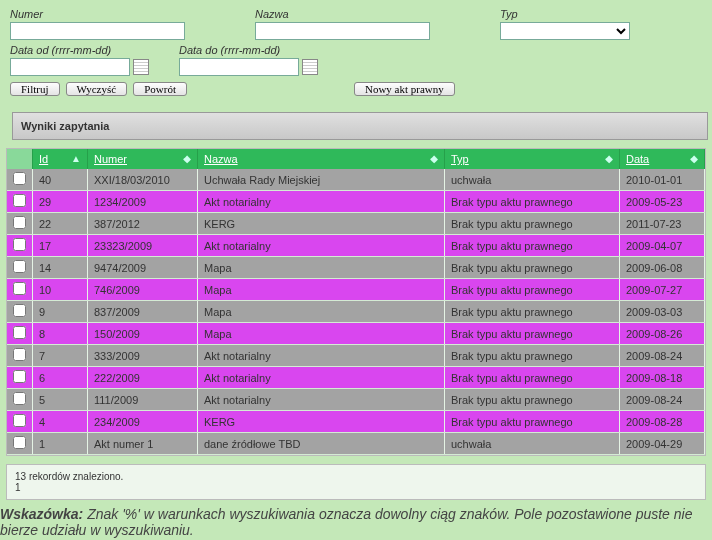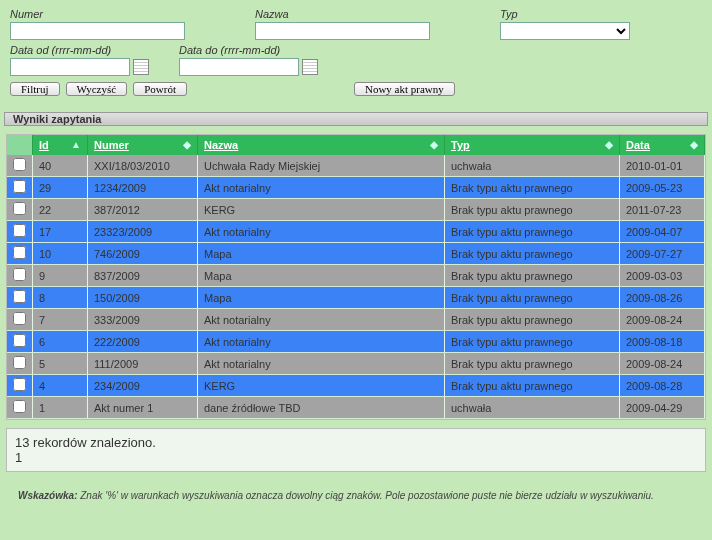--- a/index.html
+++ b/index.html
@@ -11,32 +11,32 @@
 .row { display: flex; gap: 30px; margin-bottom: 4px; }
 .field { display: flex; flex-direction: column; }
 .field label { font-style: italic; font-size: 11px; margin-bottom: 2px; }
 .field input[type=text] { height: 18px; border: 1px solid #7a9; background: #fff; padding: 1px 3px; font-size: 11px; }
 .field select { height: 18px; border: 1px solid #7a9; background: #fff; font-size: 11px; }
 .date-wrap { display: flex; align-items: center; gap: 3px; }
 .cal-icon { width: 16px; height: 16px; border: 1px solid #888; background: repeating-linear-gradient(#fff,#fff 2px,#ccc 2px,#ccc 3px); display: inline-block; }
 .btn { background: linear-gradient(#fdfdfd,#e4e4e4); border: 1px solid #888; border-radius: 3px; padding: 0 10px; font-size: 11px; cursor: pointer; font-family: Liberation Serif, serif; }
 .btn-row { display: flex; gap: 6px; margin-top: 6px; }
 .btn-row .spacer { width: 155px; }
-.section-header { background: linear-gradient(#e0e0e0,#c8c8c8); border: 1px solid #999; margin: 8px 4px 0 4px; padding: 0 8px; font-weight: bold; font-size: 11px; }
+.section-header { background: linear-gradient(#e0e0e0,#c8c8c8); border: 1px solid #999; margin: 8px 4px 0 12px; padding: 7px 8px; font-weight: bold; font-size: 11px; }
 .table-wrap { margin: 8px 6px; border: 1px solid #bbb; background: #fff; }
 table { width: 100%; border-collapse: collapse; font-size: 11px; }
-th { background: #2fb95a; color: #fff; text-align: left; padding: 4px 6px; border-right: 1px solid #26a04a; font-weight: bold; text-decoration: underline; position: relative; }
+th { background: #2fb95a; color: #fff; text-align: left; padding: 4px 6px; border-right: 1px solid #26a04a; font-weight: normal; text-decoration: underline; position: relative; }
 th .sort { float: right; color: #cfe; font-size: 10px; text-decoration: none; }
 th.check { width: 20px; background: #89d99a; }
 td { padding: 3px 6px; border-bottom: 1px solid #d4ebd4; border-right: 1px solid #e5f3e5; }
 tr.even td { background: #a3a3a3; }
-tr.odd td { background: #3b82f6; }
+tr.odd td { background: #d946ef; }
 td.check { text-align: center; width: 20px; }
-.footer-box { margin: 6px; border: 1px solid #bbb; background: #eef6ed; padding: 6px 8px; font-size: 13px; }
-.hint { margin: 18px; font-style: italic; font-size: 10px; color: #444; }
+.footer-box { margin: 6px; border: 1px solid #bbb; background: #eef6ed; padding: 6px 8px; font-size: 10px; }
+.hint { margin: 0; font-style: italic; font-size: 14px; color: #444; }
 .hint b { font-style: italic; }
 .col-id { width: 55px; }
 .col-num { width: 110px; }
 .col-nazwa { width: auto; }
 .col-typ { width: 175px; }
 .col-data { width: 85px; }
 </style>
 </head>
 <body>
 
@@ -122,20 +122,28 @@
             <td>2011-07-23</td>
           </tr>
           <tr class="odd">
             <td class="check"><input type="checkbox" style=""></td>
             <td>17</td>
             <td>23323/2009</td>
             <td>Akt notarialny</td>
             <td>Brak typu aktu prawnego</td>
             <td>2009-04-07</td>
           </tr>
+          <tr class="even">
+            <td class="check"><input type="checkbox" style=""></td>
+            <td>14</td>
+            <td>9474/2009</td>
+            <td>Mapa</td>
+            <td>Brak typu aktu prawnego</td>
+            <td>2009-06-08</td>
+          </tr>
           <tr class="odd">
             <td class="check"><input type="checkbox" style=""></td>
             <td>10</td>
             <td>746/2009</td>
             <td>Mapa</td>
             <td>Brak typu aktu prawnego</td>
             <td>2009-07-27</td>
           </tr>
           <tr class="even">
             <td class="check"><input type="checkbox" style=""></td>

